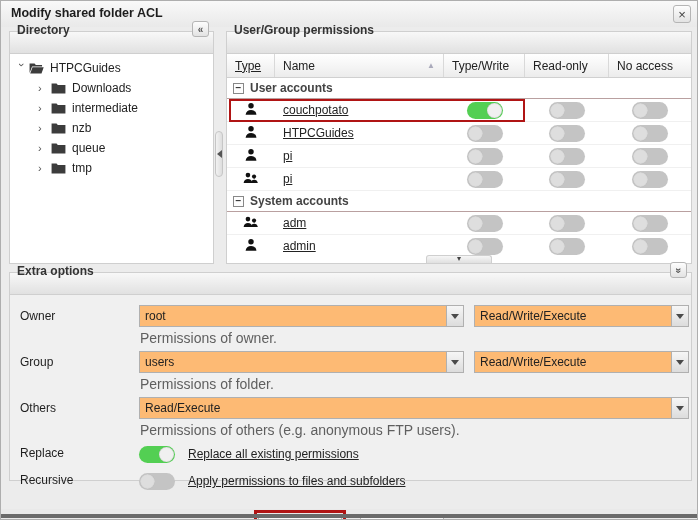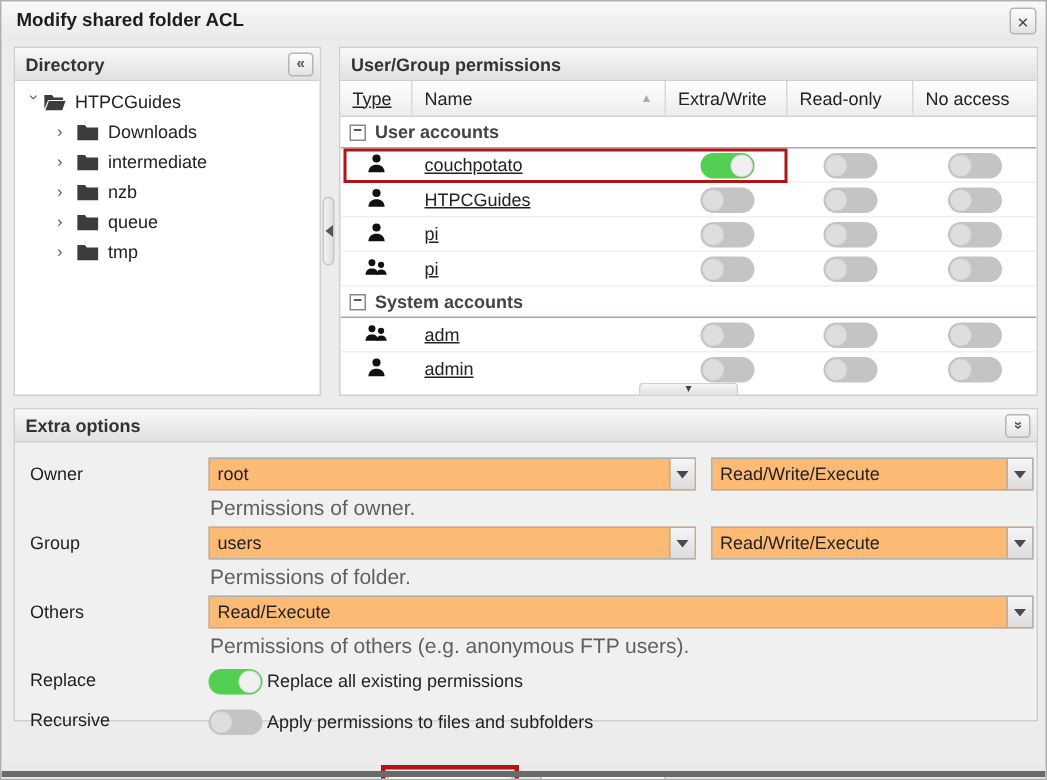--- a/index.html
+++ b/index.html
@@ -16,22 +16,22 @@
   
   .titlebar { position:absolute; top:0; left:0; right:0; height:26px;
     background:linear-gradient(#f9f9f9,#e9e9e9); }
   .title { position:absolute; left:10px; top:5px; font-weight:bold; font-size:12.5px; color:#1d1d1d; }
   .close-btn { position:absolute; right:6px; top:4px; width:18px; height:18px;
     border:1px solid #b5b5b5; border-radius:3px; background:linear-gradient(#fdfdfd,#e3e3e3);
     color:#444; font-size:13px; line-height:15px; text-align:center; padding:0; cursor:pointer; }
   
   .panel { position:absolute; border:1px solid #cfcfcf; background:#fff; }
   .panel-header { height:22px; background:linear-gradient(#f8f8f8,#e1e1e1);
-    border-bottom:1px solid #cfcfcf; display:flex; align-items:center;
-    padding:0 4px 0 7px; font-weight:bold; color:#333; }
+    border-bottom:1px solid #cfcfcf; display:flex; align-items:flex-end;
+    padding:0 4px 16px 7px; font-weight:bold; color:#333; }
   .hdr-spacer { flex:1; }
   .hdr-btn { width:17px; height:16px; border:1px solid #b5b5b5; border-radius:3px;
     background:linear-gradient(#fdfdfd,#e3e3e3); color:#555; font-size:10px; line-height:13px;
     text-align:center; padding:0; cursor:pointer; font-weight:bold; }
   .rot90 { display:inline-block; transform:rotate(90deg); }
   
   #directory-panel { left:8px; top:30px; width:205px; height:233px; }
   .tree { padding-top:4px; }
   .tree-row { display:flex; align-items:center; height:20px; cursor:pointer; }
   .tree-root { padding-left:6px; }
@@ -91,21 +91,21 @@
   .field-line { display:flex; gap:10px; }
   .combo { height:22px; border:1px solid #b0b0b0; background:#fdba74; display:flex; align-items:center; cursor:pointer; }
   .combo-325 { width:325px; }
   .combo-flex { flex:1; }
   .combo-text { flex:1; padding:0 5px; white-space:nowrap; overflow:hidden; }
   .combo-trigger { width:17px; height:100%; border-left:1px solid #b0b0b0;
     background:linear-gradient(#f6f6f6,#dcdcdc); display:flex; align-items:center; justify-content:center; }
   .combo-trigger::after { content:""; width:0; height:0;
     border:4px solid transparent; border-top:5px solid #4a4a4a; margin-top:4px; }
   .helper { font-size:14px; color:#5f5f5f; margin:3px 0 5px 1px; }
-  .toggle-line { display:flex; align-items:center; gap:3px; height:22px; margin-bottom:5px; }
+  .toggle-line { display:flex; align-items:center; gap:13px; height:22px; margin-bottom:5px;text-decoration:underline; }
   
   .footer { position:absolute; left:0; right:0; top:508px; height:32px; background:#e9e9e9;
     display:flex; align-items:center; justify-content:center; gap:14px; }
   .btn { min-width:84px; height:23px; border:1px solid #b3b3b3; border-radius:3px;
     background:linear-gradient(#fefefe,#e2e2e2); font-family:inherit; font-size:12px;
     color:#1e1e1e; cursor:pointer; padding:0 14px; }
   .apply-wrap { display:inline-block; border:3px solid var(--red,#b01414); padding:1px; }
   .bottom-strip { position:absolute; left:0; right:0; bottom:1px; height:4px; background:#6a6a6a; }
 </style>
 </head>
@@ -192,21 +192,21 @@
   <div class="panel" id="perm-panel">
     <div class="panel-header">
       <span>User/Group permissions</span>
     </div>
     <div class="col-header">
       <div class="col c-type">Type</div>
       <div class="col c-name">
         <span>Name</span>
         <span class="sort">▲</span>
       </div>
-      <div class="col c-rw">Extra/Write</div>
+      <div class="col c-rw">Type/Write</div>
       <div class="col c-ro">Read-only</div>
       <div class="col c-na">No access</div>
     </div>
     <div class="table-body">
         <div class="group-row">
           <span class="minus-box">−</span>
           <span>User accounts</span>
         </div>
         <div class="perm-row">
           <div class="cell t">

